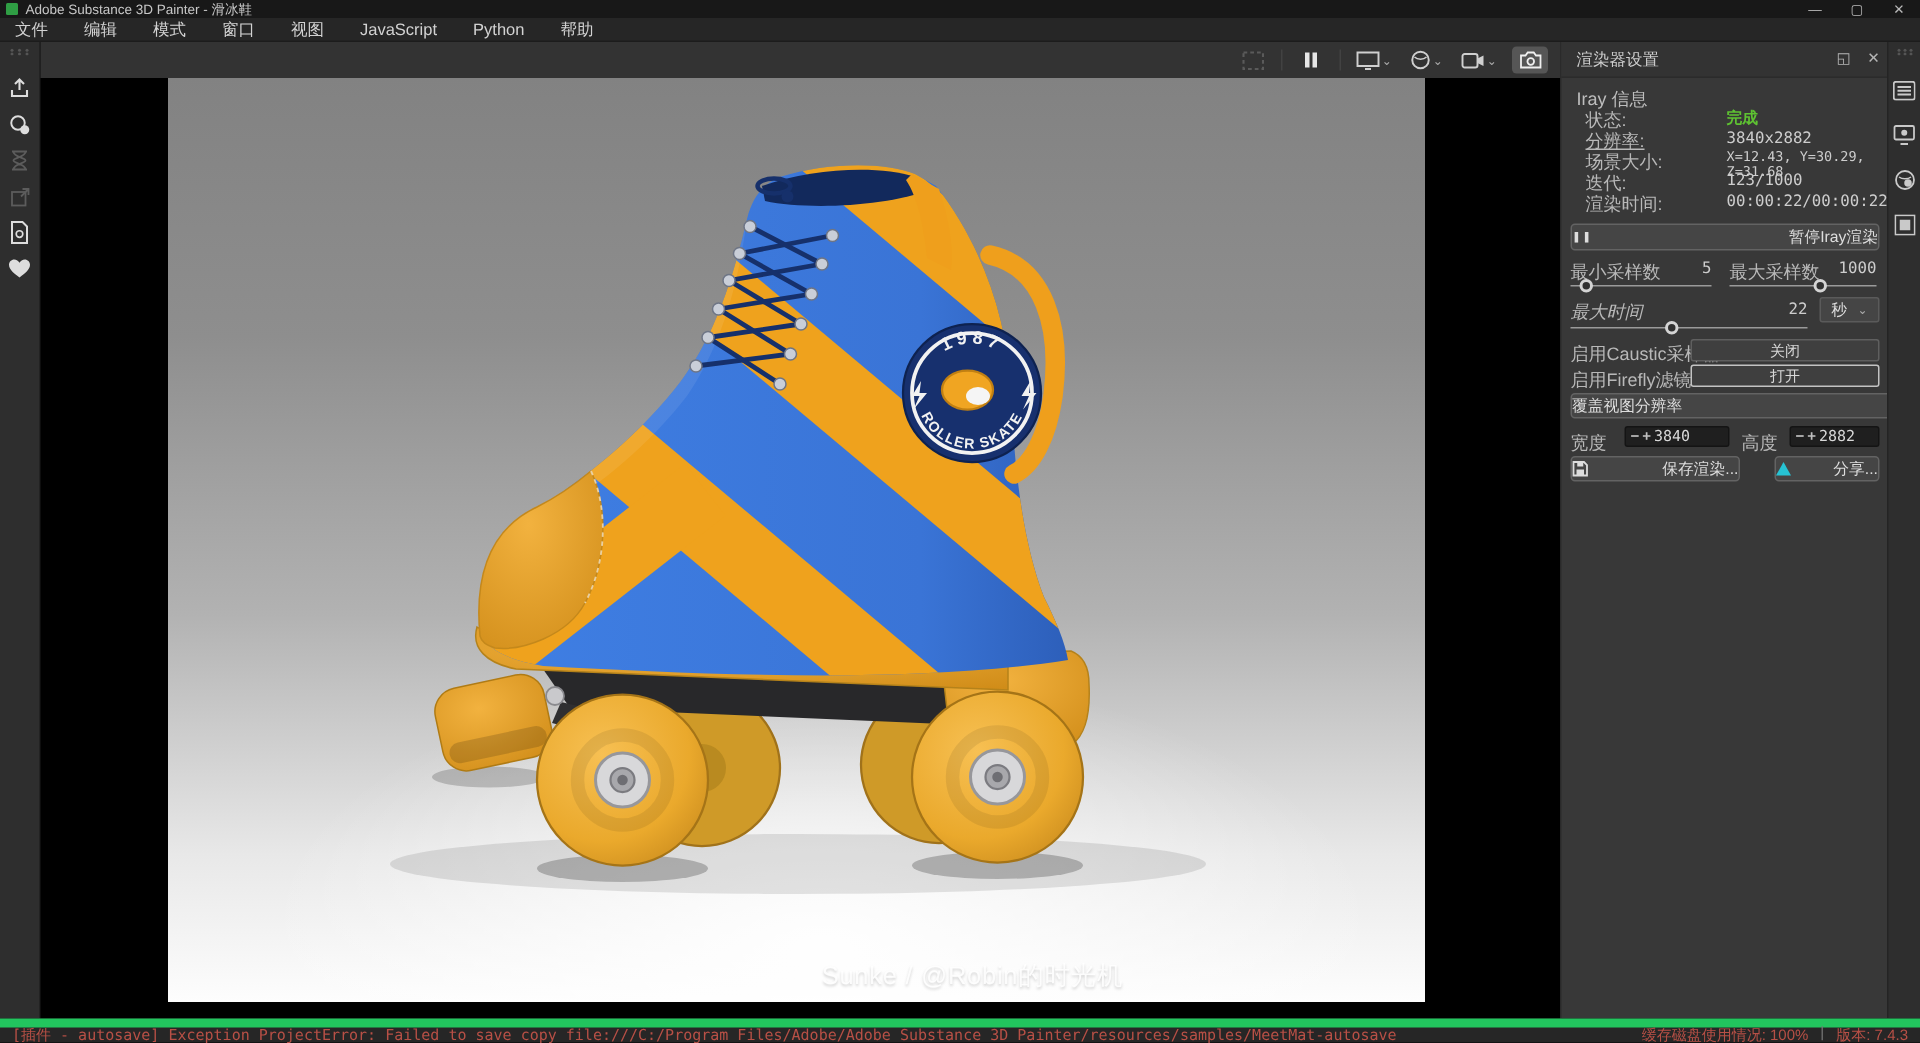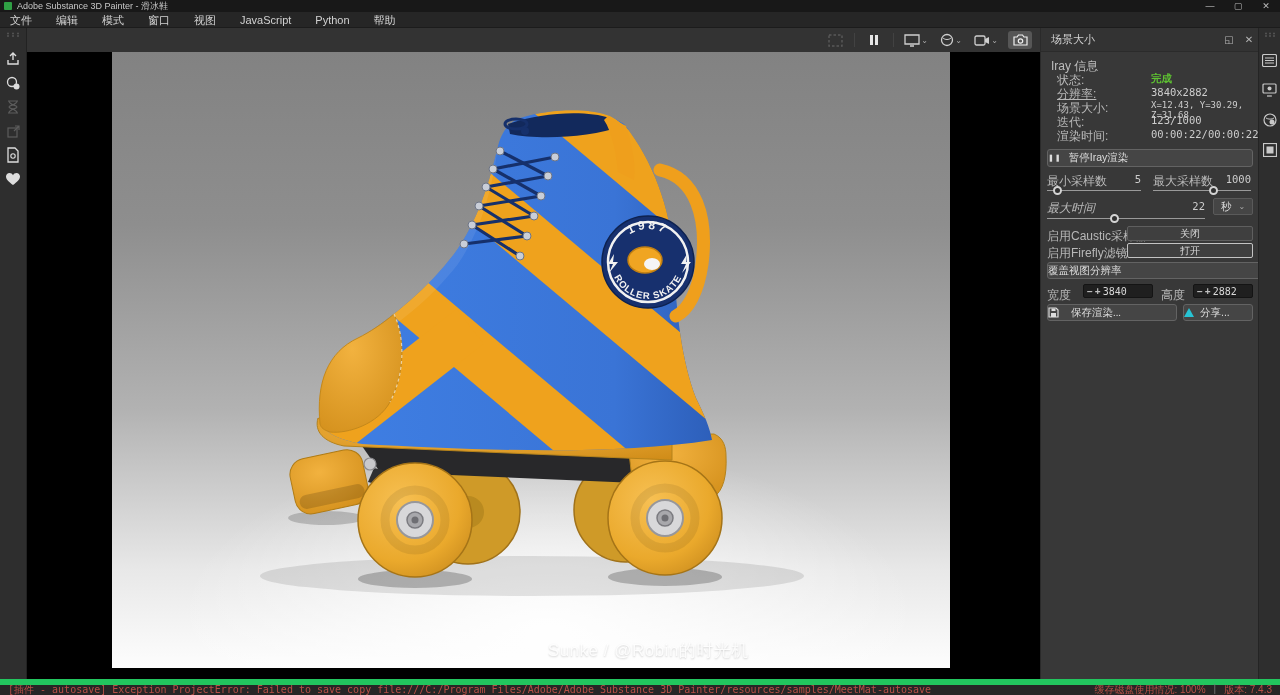--- a/index.html
+++ b/index.html
@@ -48,21 +48,21 @@
 
   
   #panel { left:1040px; top:28px; width:218px; height:651px; background:#383838; border-left:1px solid #2a2a2a; color:#c4c4c4; }
   #panel-header { left:0; top:0; width:218px; height:24px; background:#333; border-bottom:1px solid #2b2b2b;
     display:flex; align-items:center; font-size:11px; color:#cfcfcf; padding-left:10px; }
   #panel-header .ph-ic { margin-left:auto; width:20px; text-align:center; color:#b5b5b5; font-size:10px; }
   #panel-header .ph-ic + .ph-ic { margin-left:0; }
   .plabel { font-size:12px; color:#b8b8b8; }
   .pvalue { font-size:10.5px; color:#cdcdcd; }
   .pbtn { background:#454545; border:1px solid #636363; border-radius:3px; color:#ddd;
-    font-size:10.5px; display:flex; align-items:center; justify-content:flex-start; }
+    font-size:10.5px; display:flex; align-items:center; justify-content:space-between; }
   .toggle { background:#3f3f3f; border:1px solid #5f5f5f; border-radius:2px; color:#d8d8d8;
     font-size:10px; display:flex; align-items:center; justify-content:center; }
   .toggle.on { border-color:#c3c3c3; }
   .slider { height:8px; }
   .slider .track { position:absolute; left:0; right:0; top:4px; height:1px; background:#9a9a9a; }
   .slider .knob { position:absolute; top:0; width:9px; height:9px; border-radius:50%;
     background:#303030; border:2px solid #d4d4d4; }
   .spin { background:#1f1f1f; border:1px solid #141414; border-radius:2px; height:14px;
     display:flex; align-items:center; font-size:10px; color:#d8d8d8; padding:0 3px; }
   .spin .sgn { color:#c0c0c0; margin-right:2px; font-weight:bold; }
@@ -343,21 +343,21 @@
         <circle cx="553" cy="466" r="8" fill="#a8a8ac" stroke="#7b7b80" stroke-width="1.5"></circle>
         <circle cx="553" cy="466" r="3.5" fill="#6e6e73"></circle>
       </g>
     </svg>
     <div id="watermark" class="abs">Sunke / @Robin的时光机</div>
   </div>
 </div>
 
 <div id="panel" class="abs">
   <div id="panel-header" class="abs">
-    <span>场景大小</span>
+    <span>渲染器设置</span>
     <span class="ph-ic">◱</span>
     <span class="ph-ic">✕</span>
   </div>
 
   <div class="abs plabel" style="left:10px; top:30px; color:#bdbdbd;">Iray 信息</div>
 
   <div class="abs plabel" style="left:16px; top:44px;">状态:</div>
   <div class="abs pvalue mono" style="left:110px; top:44px; color:#5ec232; font-weight:bold;">完成</div>
   <div class="abs plabel" style="left:16px; top:58px;text-decoration:underline;">分辨率:</div>
   <div class="abs pvalue mono" style="left:110px; top:58px;">3840x2882</div>
@@ -410,21 +410,21 @@
     <span class="sgn">+</span>
     <span class="mono">3840</span>
   </div>
   <div class="abs plabel" style="left:120px; top:259px;">高度</div>
   <div class="abs spin" style="left:152px; top:256px; width:60px;">
     <span class="sgn">−</span>
     <span class="sgn">+</span>
     <span class="mono">2882</span>
   </div>
 
-  <div class="abs pbtn" style="left:6px; top:276px; width:130px; height:17px; gap:12px;font-family:Liberation Serif, serif;">
+  <div class="abs pbtn" style="left:6px; top:276px; width:113px; height:17px; gap:12px;">
     <svg class="ic" width="11" height="11" viewBox="0 0 11 11">
         <path d="M1 1h7l2 2v7H1z" fill="none" stroke="#ddd" stroke-width="1.2"></path>
         <rect x="3" y="6" width="5" height="4" fill="#ddd"></rect>
         <rect x="3.5" y="1.5" width="4" height="2.5" fill="#ddd"></rect>
       </svg>
     <span>保存渲染...</span>
   </div>
   <div class="abs pbtn" style="left:142px; top:276px; width:70px; height:17px; gap:6px;">
     <svg class="ic" width="10" height="10" viewBox="0 0 10 10">
         <path d="M5 0l5 9H0z" fill="#27c3d4"></path>

